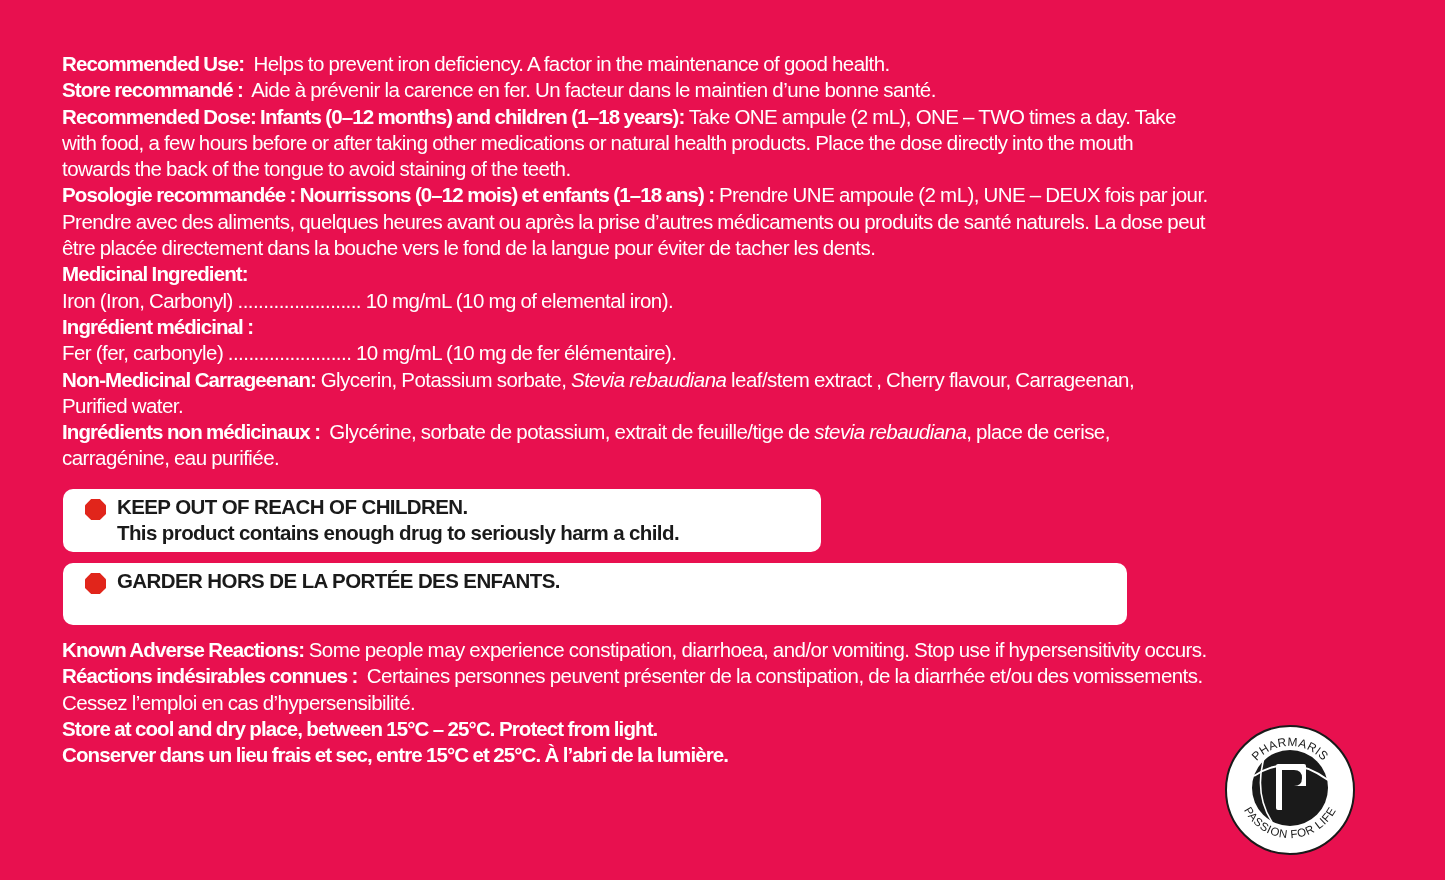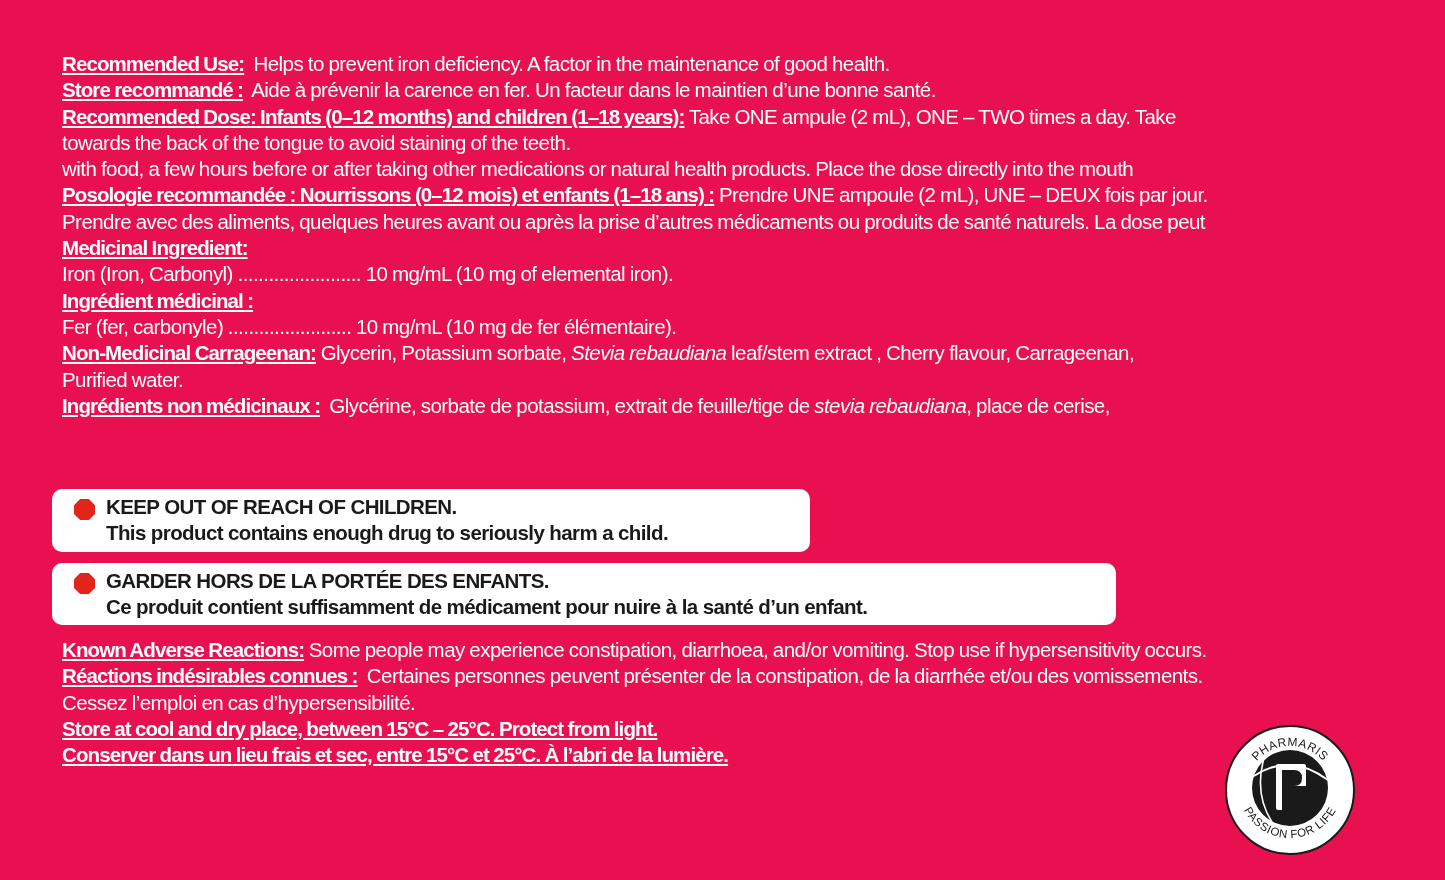--- a/index.html
+++ b/index.html
@@ -19,25 +19,25 @@
       position: absolute;
       left: 62px;
       top: 51px;
       width: 1360px;
       font-size: 20.5px;
       line-height: 26.3px;
       letter-spacing: -0.55px;
       word-spacing: -0.5px;
     }
     .line { white-space: nowrap; }
-    .b { font-weight: bold; letter-spacing: -0.9px; text-decoration: underline; }
+    .b { font-weight: bold; letter-spacing: -0.9px; }
     .i { font-style: italic; }
     .warn {
       position: absolute;
-      left: 52px;
+      left: 63px;
       background: #ffffff;
       border-radius: 10px;
       color: #1a1a1a;
       font-weight: bold;
       font-size: 20.5px;
       line-height: 26px;
       letter-spacing: -0.6px;
       padding: 5px 0 4px 54px;
       box-sizing: border-box;
     }
@@ -67,27 +67,28 @@
     <span>Helps to prevent iron deficiency. A factor in the maintenance of good health.</span>
   </div>
   <div class="line">
     <span class="b">Store recommandé :</span>&nbsp;
     <span>Aide à prévenir la carence en fer. Un facteur dans le maintien d’une bonne santé.</span>
   </div>
   <div class="line">
     <span class="b">Recommended Dose: Infants (0–12 months) and children (1–18 years):</span>
     <span>Take ONE ampule (2 mL), ONE – TWO times a day. Take</span>
   </div>
+  <div class="line">with food, a few hours before or after taking other medications or natural health products. Place the dose directly into the mouth</div>
   <div class="line">towards the back of the tongue to avoid staining of the teeth.</div>
-  <div class="line">with food, a few hours before or after taking other medications or natural health products. Place the dose directly into the mouth</div>
   <div class="line">
     <span class="b">Posologie recommandée : Nourrissons (0–12 mois) et enfants (1–18 ans) :</span>
     <span>Prendre UNE ampoule (2 mL), UNE – DEUX fois par jour.</span>
   </div>
   <div class="line">Prendre avec des aliments, quelques heures avant ou après la prise d’autres médicaments ou produits de santé naturels. La dose peut</div>
+  <div class="line">être placée directement dans la bouche vers le fond de la langue pour éviter de tacher les dents.</div>
   <div class="line b">Medicinal Ingredient:</div>
   <div class="line">
     <span>Iron (Iron, Carbonyl) ........................</span>
     <span>10 mg/mL (10 mg of elemental iron).</span>
   </div>
   <div class="line b">Ingrédient médicinal :</div>
   <div class="line">
     <span>Fer (fer, carbonyle) ........................</span>
     <span>10 mg/mL (10 mg de fer élémentaire).</span>
   </div>
@@ -96,36 +97,36 @@
     <span>Glycerin, Potassium sorbate,</span>
     <span class="i">Stevia rebaudiana</span>
     <span>leaf/stem extract , Cherry flavour, Carrageenan,</span>
   </div>
   <div class="line">Purified water.</div>
   <div class="line">
     <span class="b">Ingrédients non médicinaux :</span>&nbsp;
     <span>Glycérine, sorbate de potassium, extrait de feuille/tige de</span>
     <span class="i">stevia rebaudiana</span><span>, place de cerise,</span>
   </div>
+  <div class="line">carragénine, eau purifiée.</div>
 </div>
 
 <div class="warn warn-en">
   <svg class="stop-icon" viewBox="0 0 24 24">
     <polygon points="7,0 17,0 24,7 24,17 17,24 7,24 0,17 0,7" fill="#E1251B"></polygon>
   </svg>
   <div>KEEP OUT OF REACH OF CHILDREN.</div>
   <div>This product contains enough drug to seriously harm a child.</div>
 </div>
 
 <div class="warn warn-fr">
   <svg class="stop-icon" viewBox="0 0 24 24">
     <polygon points="7,0 17,0 24,7 24,17 17,24 7,24 0,17 0,7" fill="#E1251B"></polygon>
   </svg>
   <div>GARDER HORS DE LA PORTÉE DES ENFANTS.</div>
-  <div>Ce produit contient suffisamment de médicament pour nuire à la santé d’un enfant.</div>
 </div>
 
 <div class="label-text" style="top: 637px;">
   <div class="line">
     <span class="b">Known Adverse Reactions:</span>
     <span>Some people may experience constipation, diarrhoea, and/or vomiting. Stop use if hypersensitivity occurs.</span>
   </div>
   <div class="line">
     <span class="b">Réactions indésirables connues :</span>&nbsp;
     <span>Certaines personnes peuvent présenter de la constipation, de la diarrhée et/ou des vomissements.</span>

